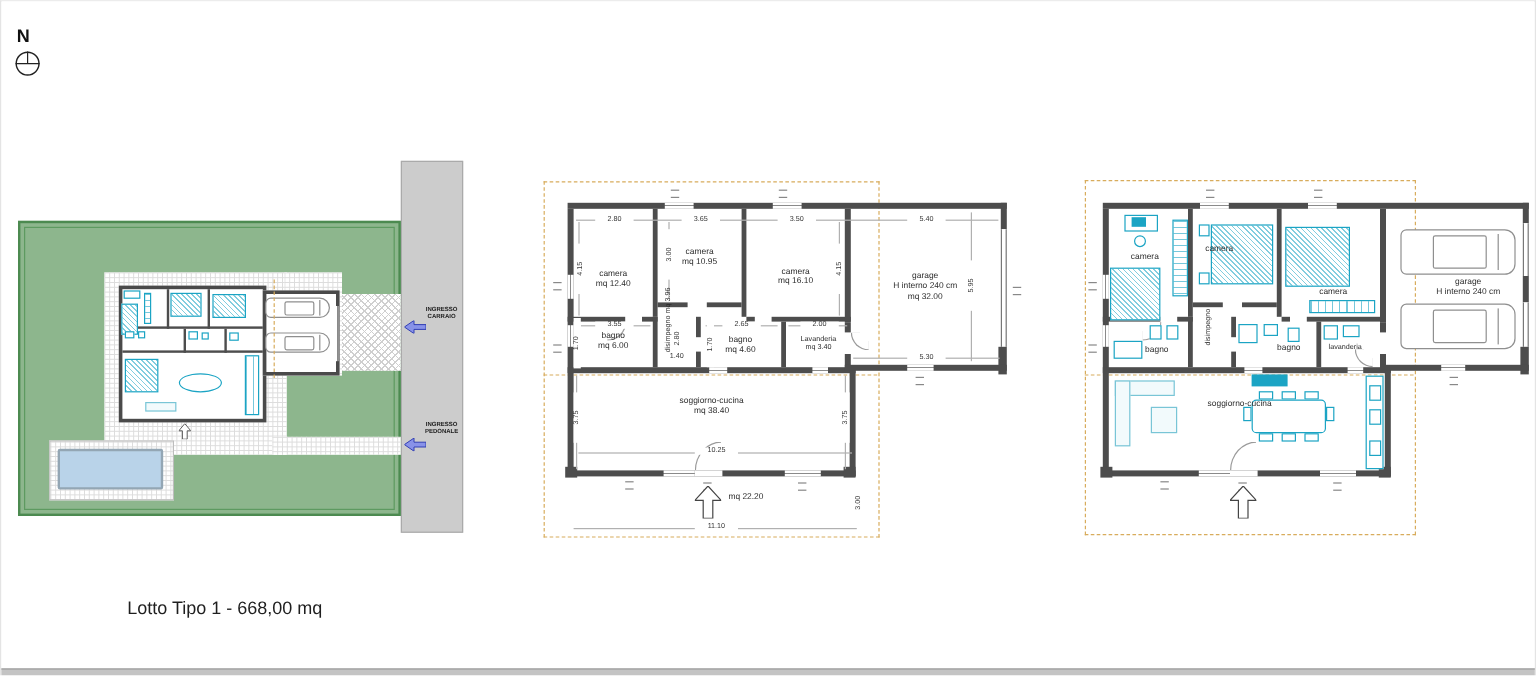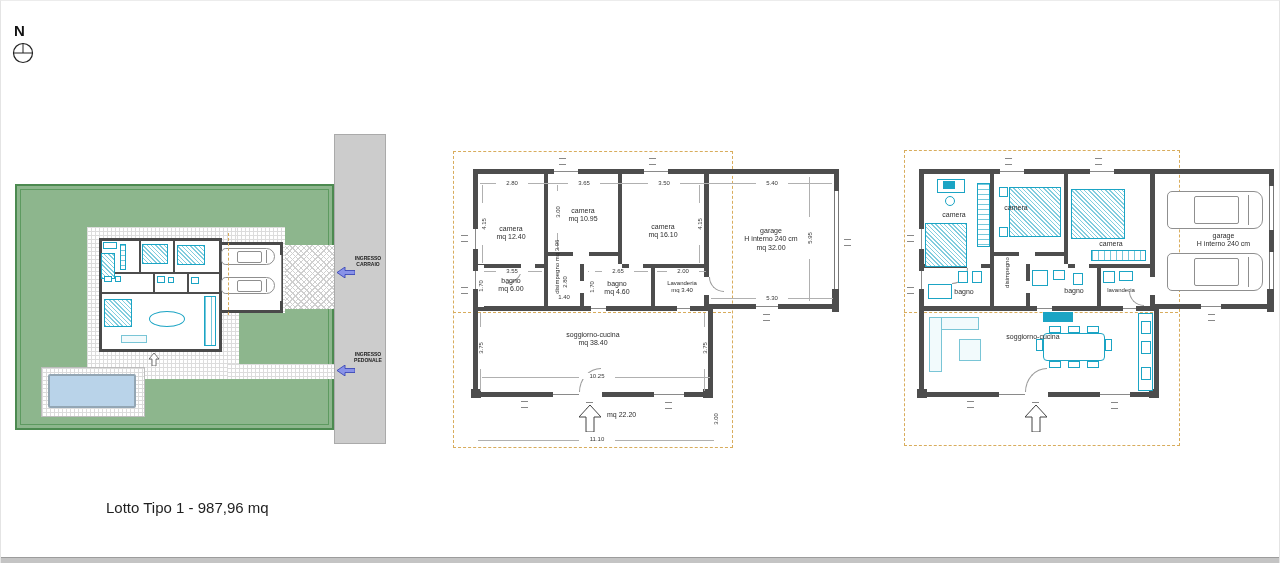--- a/index.html
+++ b/index.html
@@ -348,15 +348,15 @@
   <div class="rlabel" style="left:946px;top:287px;width:34px">bagno</div>
   <div class="rlabel rlabelv" style="left:981px;top:268px;width:52px;font-size:6px">disimpegno</div>
   <div class="rlabel" style="left:1056px;top:286px;width:34px">bagno</div>
   <div class="rlabel" style="left:1096px;top:286px;width:48px;font-size:6px">lavanderia</div>
   <div class="rlabel" style="left:997px;top:332px;width:70px">soggiorno-cucina</div>
 
   <svg class="abs" style="left:1024px;top:404px" width="22" height="27">
     <path d="M11 0 L22 12 L15 12 L15 27 L7 27 L7 12 L0 12 Z" fill="#fff" stroke="#444" stroke-width="1"></path>
   </svg>
 
-  <div class="caption" style="left:105px;top:498px">Lotto Tipo 1 -  987,96 mq</div>
+  <div class="caption" style="left:105px;top:498px">Lotto Tipo 1 -  668,00 mq</div>
   <div class="bottombar" style="top:556px;height:7px"></div>
 </div>
 
 </body></html>

